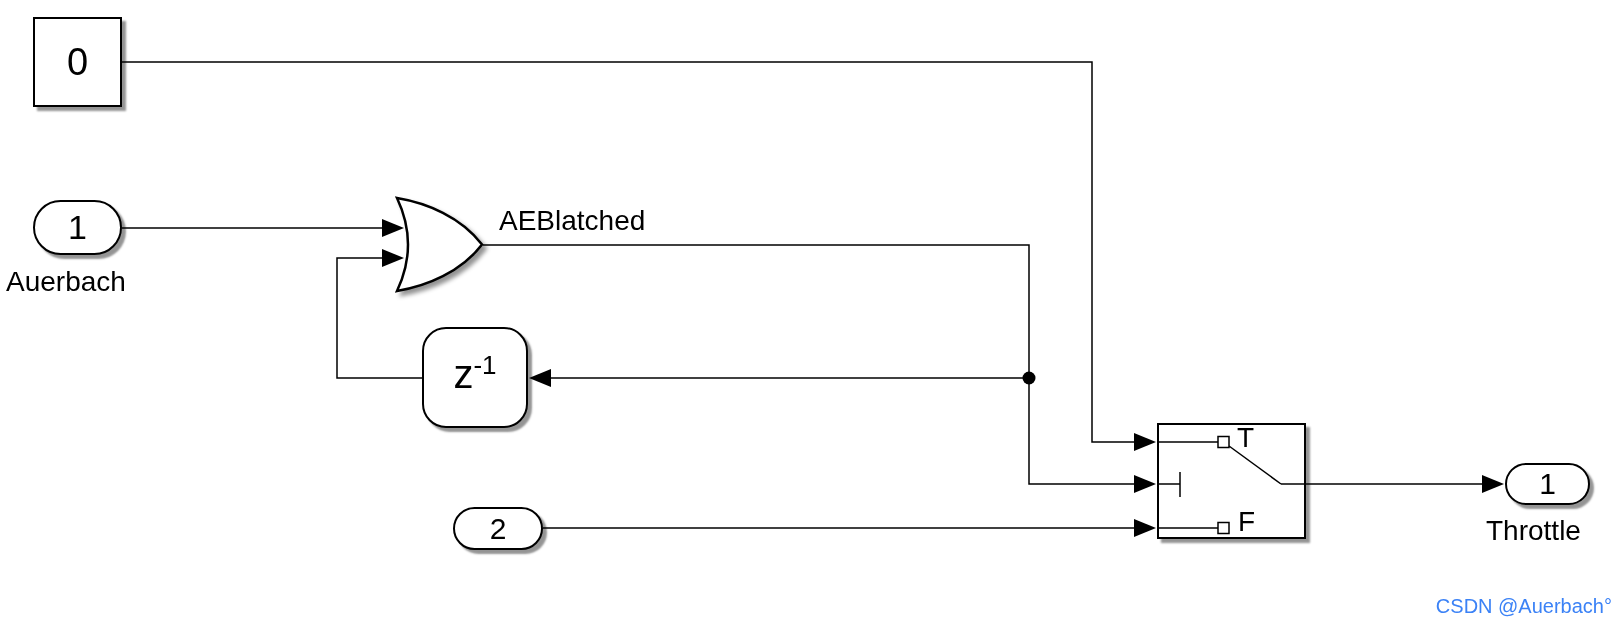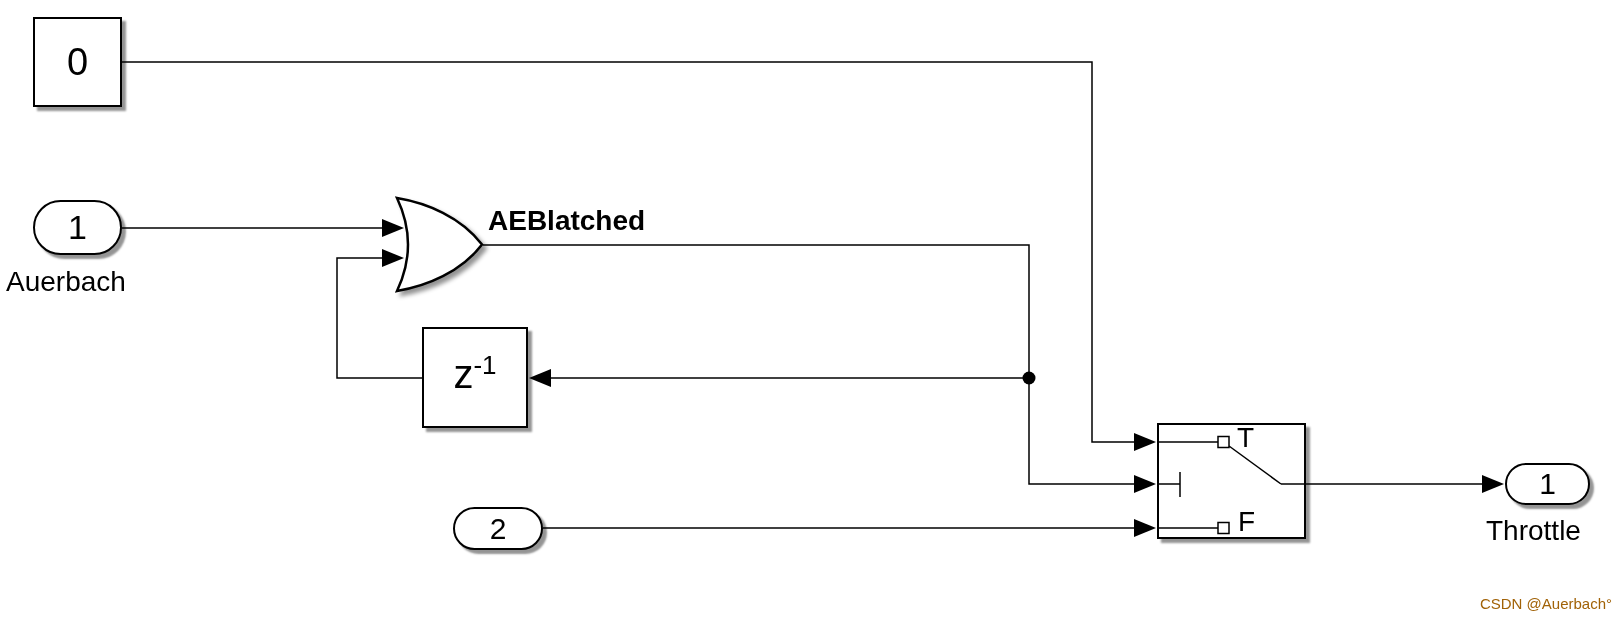--- a/index.html
+++ b/index.html
@@ -53,22 +53,22 @@
   }
   .tf-label {
     position: absolute;
     font-size: 28px;
     color: #000000;
     z-index: 6;
     line-height: 1;
   }
   .watermark {
     position: absolute;
-    font-size: 15px;
-    color: #a16207;
+    font-size: 20px;
+    color: #3b82f6;
     z-index: 6;
     white-space: nowrap;
   }
   
   #wires {
     position: absolute;
     left: 0; top: 0;
     width: 1621px; height: 619px;
     z-index: 5;
   }
@@ -99,23 +99,23 @@
 
   <div class="block pill" style="left:33px; top:200px; width:89px; height:55px;">
     <span class="port-num-lg">1</span>
   </div>
   <div class="blk-label" style="left:6px; top:267px;">Auerbach</div>
 
   <svg id="or-gate-svg" viewBox="0 0 86 95">
     <path d="M 0,1 C 30,6 64,20 85,47.5 C 64,75 30,89 0,94 Q 22,47.5 0,1 Z" fill="#ffffff" stroke="#000000" stroke-width="2.5"></path>
   </svg>
 
-  <div class="blk-label" style="left:488px; top:206px;font-weight:bold;">AEBlatched</div>
+  <div class="blk-label" style="left:499px; top:206px;">AEBlatched</div>
 
-  <div class="block" style="left:422px; top:327px; width:106px; height:101px;">
+  <div class="block" style="left:422px; top:327px; width:106px; height:101px;border-radius:24px;">
     <span class="ud-text"><span>z</span><sup>-1</sup></span>
   </div>
 
   <div class="block pill" style="left:453px; top:507px; width:90px; height:43px; border-radius:22px;">
     <span class="port-num-sm">2</span>
   </div>
 
   <div class="block" style="left:1157px; top:423px; width:149px; height:116px;"></div>
   <div class="tf-label" style="left:1237px; top:424px;">T</div>
   <div class="tf-label" style="left:1238px; top:508px;">F</div>

